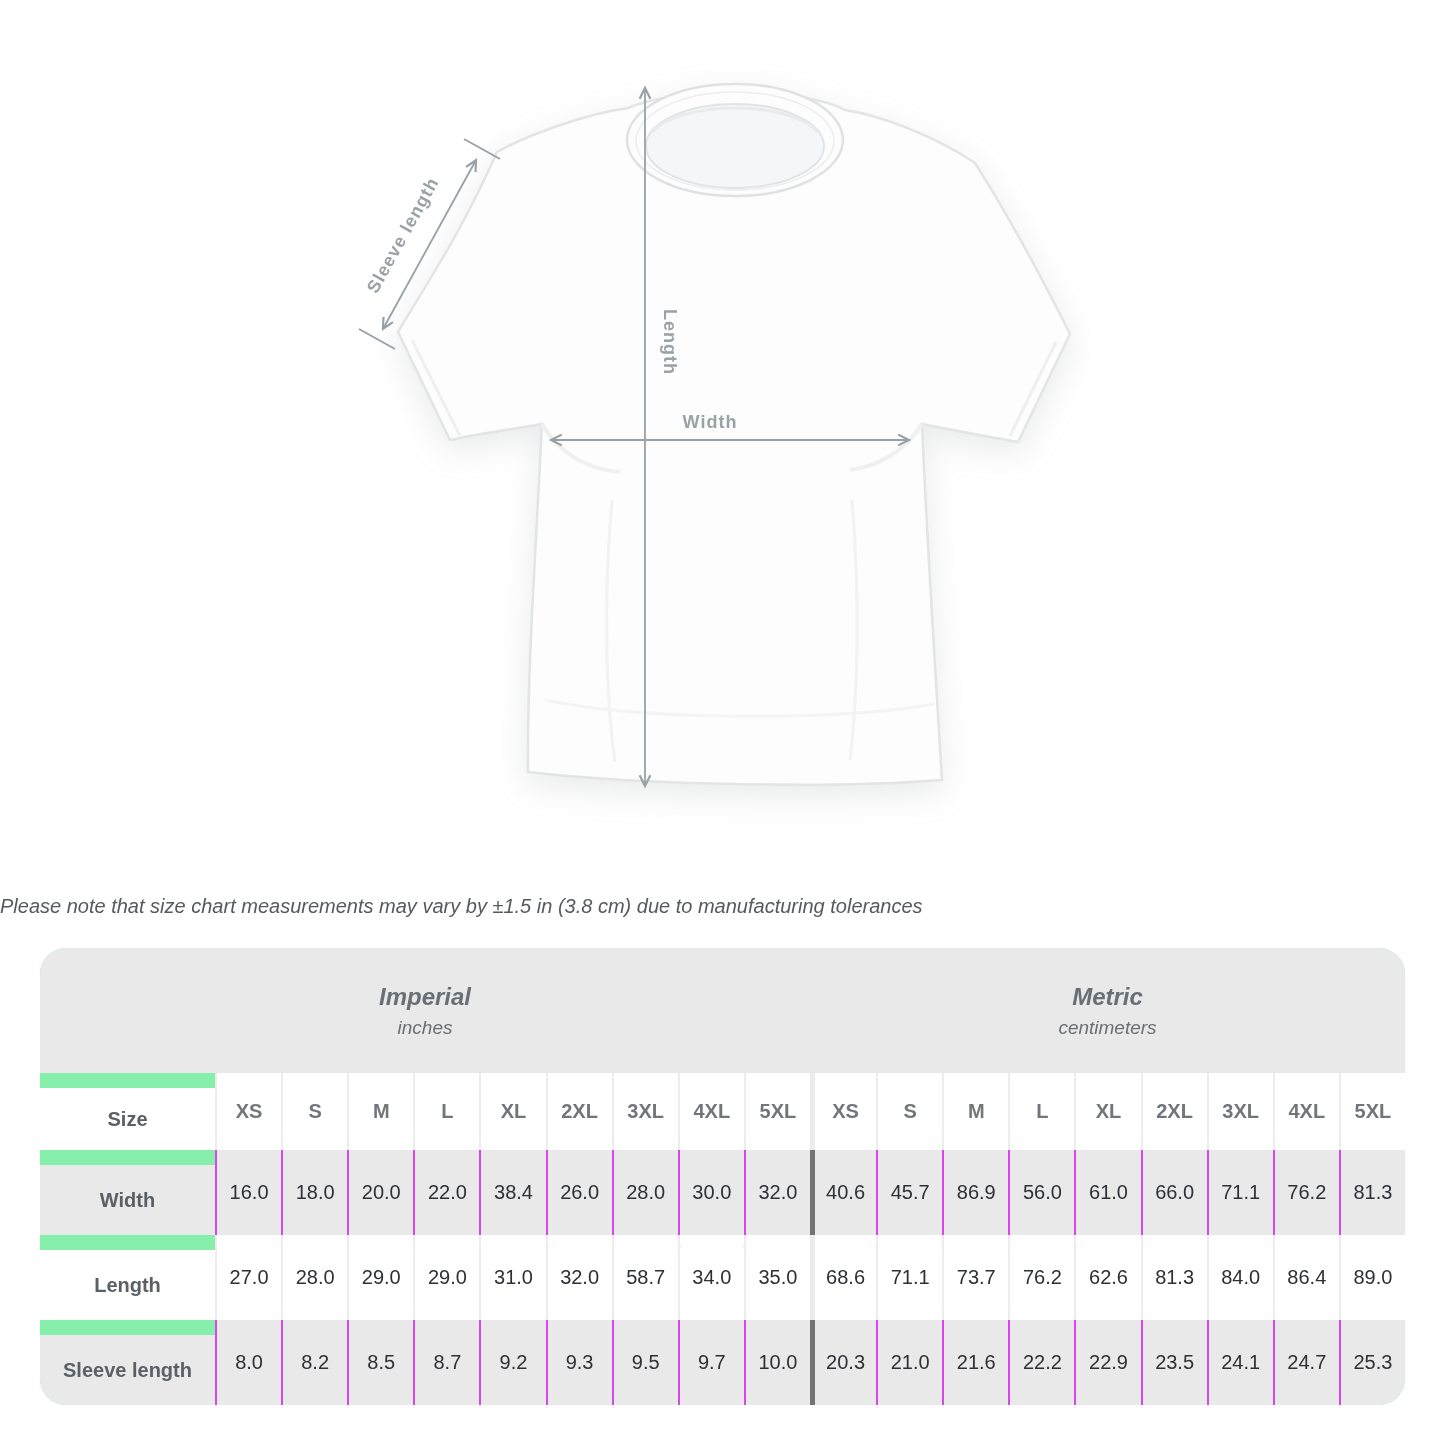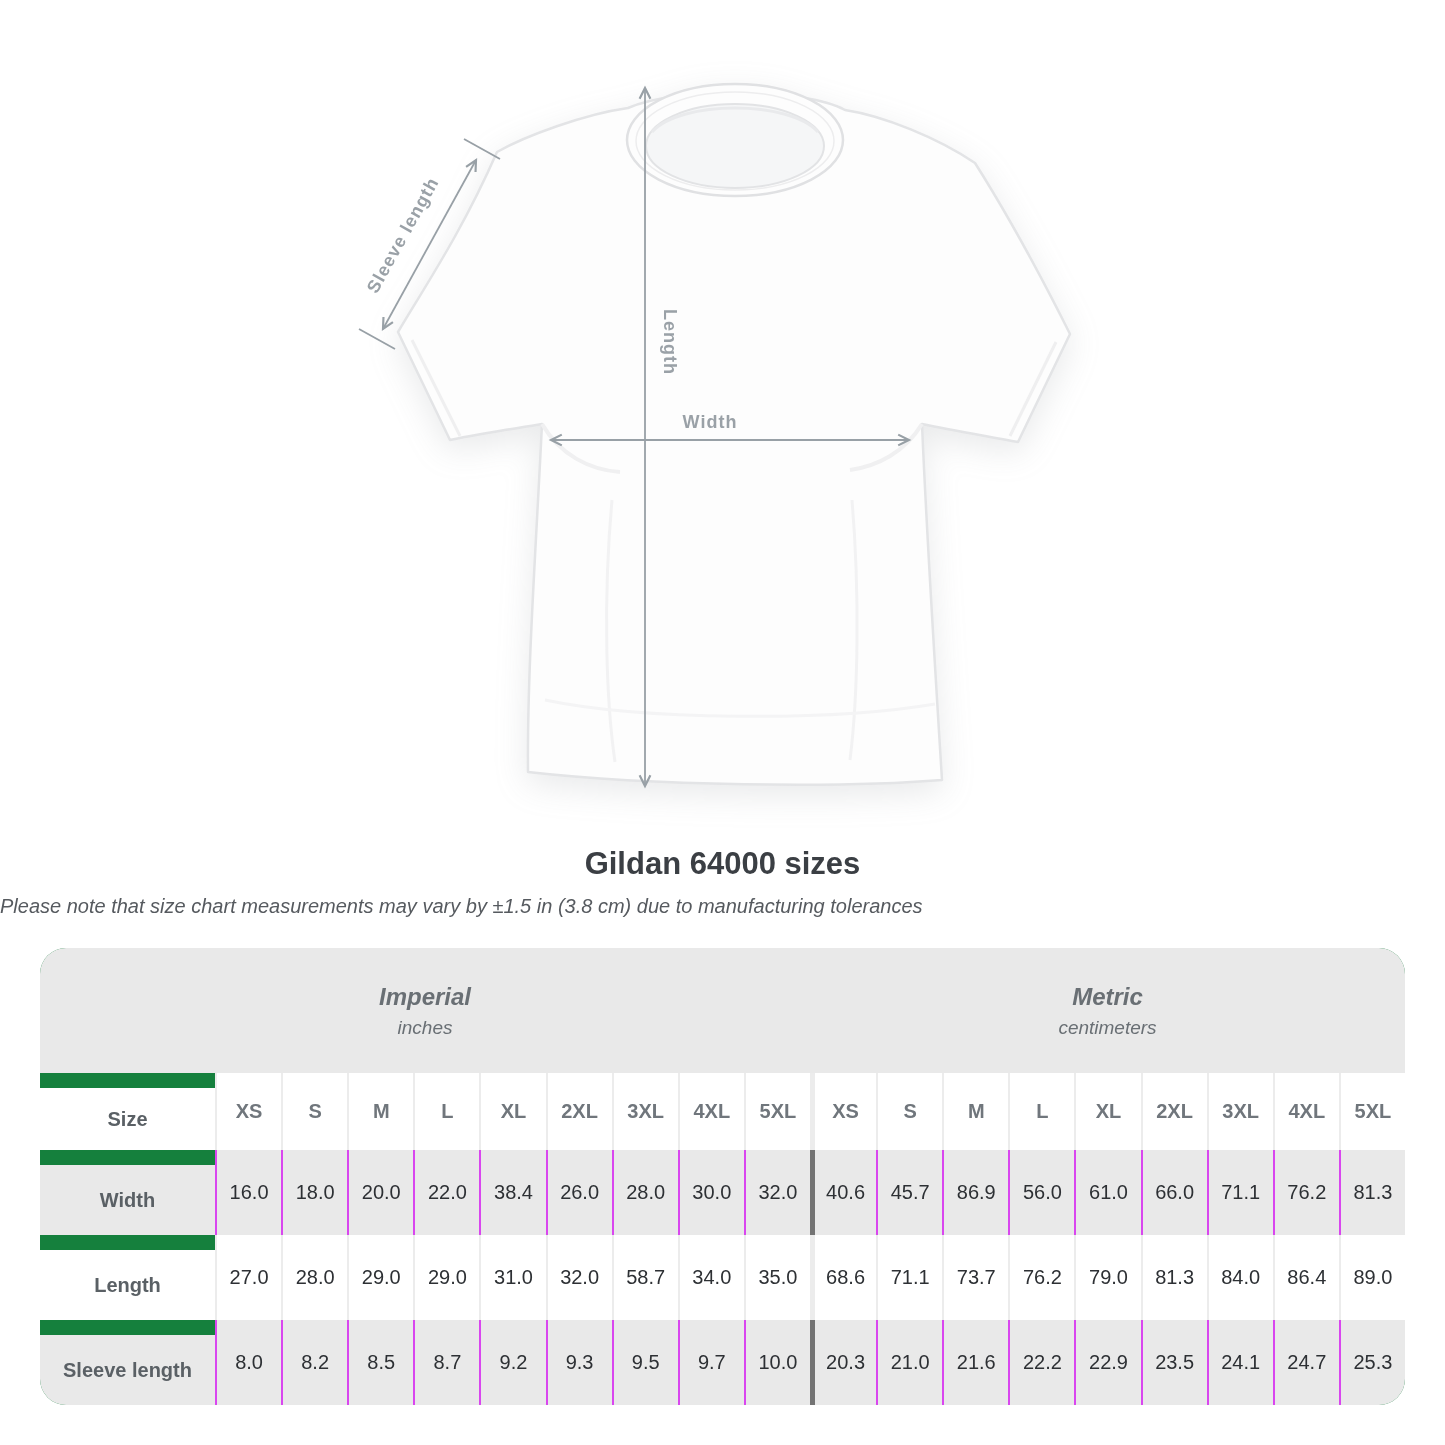--- a/index.html
+++ b/index.html
@@ -24,21 +24,21 @@
   .subtitle{
     position:absolute;left:0;top:895px;width:100%;text-align:left;
     font-size:20px;font-style:italic;color:#565a5f;
   }
   
   .size-table{
     position:absolute;left:40px;top:948px;width:1365px;height:457px;
     display:grid;
     grid-template-columns:175px repeat(18,1fr);
     grid-template-rows:125px 77px 85px 85px 85px;
-    border-radius:26px;overflow:hidden;background:#15803d;
+    border-radius:26px;overflow:hidden;background:#86efac;
   }
   .cell{display:flex;align-items:center;justify-content:center;text-align:center;}
   .band{background:#e9e9e9;flex-direction:column;gap:6px;}
   .band .unit-name{font-size:24px;font-weight:bold;font-style:italic;color:#696f74;}
   .band .unit-sub{font-size:19px;font-style:italic;color:#696f74;}
   .unit-imperial{grid-column:1 / span 10;grid-row:1;}
   .unit-metric{grid-column:11 / span 9;grid-row:1;}
   .row-white{background:#ffffff;}
   .row-gray{background:#e9e9e9;}
   .size-head{font-size:20px;font-weight:bold;color:#70767c;}
@@ -105,21 +105,20 @@
         <line class="dim" x1="464" y1="139" x2="500" y2="159"></line>
         <line class="dim" x1="359" y1="329" x2="395" y2="349"></line>
       </g>
 
       <text class="dim-label" transform="translate(408,238) rotate(-61)" text-anchor="middle">Sleeve length</text>
       <text class="dim-label" transform="translate(664,342) rotate(90)" text-anchor="middle">Length</text>
       <text class="dim-label" x="710" y="428" text-anchor="middle">Width</text>
     </svg>
   </div>
 
-  <div class="title">Gildan 64000 sizes</div>
   <div class="subtitle">Please note that size chart measurements may vary by ±1.5 in (3.8 cm) due to manufacturing tolerances</div>
 
   <div class="size-table">
 
     <div class="cell band unit-imperial">
       <span class="unit-name">Imperial</span>
       <span class="unit-sub">inches</span>
     </div>
     <div class="cell band unit-metric">
       <span class="unit-name">Metric</span>
@@ -173,21 +172,21 @@
     <div class="cell row-white sep num">29.0</div>
     <div class="cell row-white sep num">31.0</div>
     <div class="cell row-white sep num">32.0</div>
     <div class="cell row-white sep num">58.7</div>
     <div class="cell row-white sep num">34.0</div>
     <div class="cell row-white sep num">35.0</div>
     <div class="cell row-white sep-big num">68.6</div>
     <div class="cell row-white sep num">71.1</div>
     <div class="cell row-white sep num">73.7</div>
     <div class="cell row-white sep num">76.2</div>
-    <div class="cell row-white sep num">79.0</div>
+    <div class="cell row-white sep num">62.6</div>
     <div class="cell row-white sep num">81.3</div>
     <div class="cell row-white sep num">84.0</div>
     <div class="cell row-white sep num">86.4</div>
     <div class="cell row-white sep num">89.0</div>
 
     <div class="cell row-gray row-label">Sleeve length</div>
     <div class="cell row-gray sep num">8.0</div>
     <div class="cell row-gray sep num">8.2</div>
     <div class="cell row-gray sep num">8.5</div>
     <div class="cell row-gray sep num">8.7</div>

